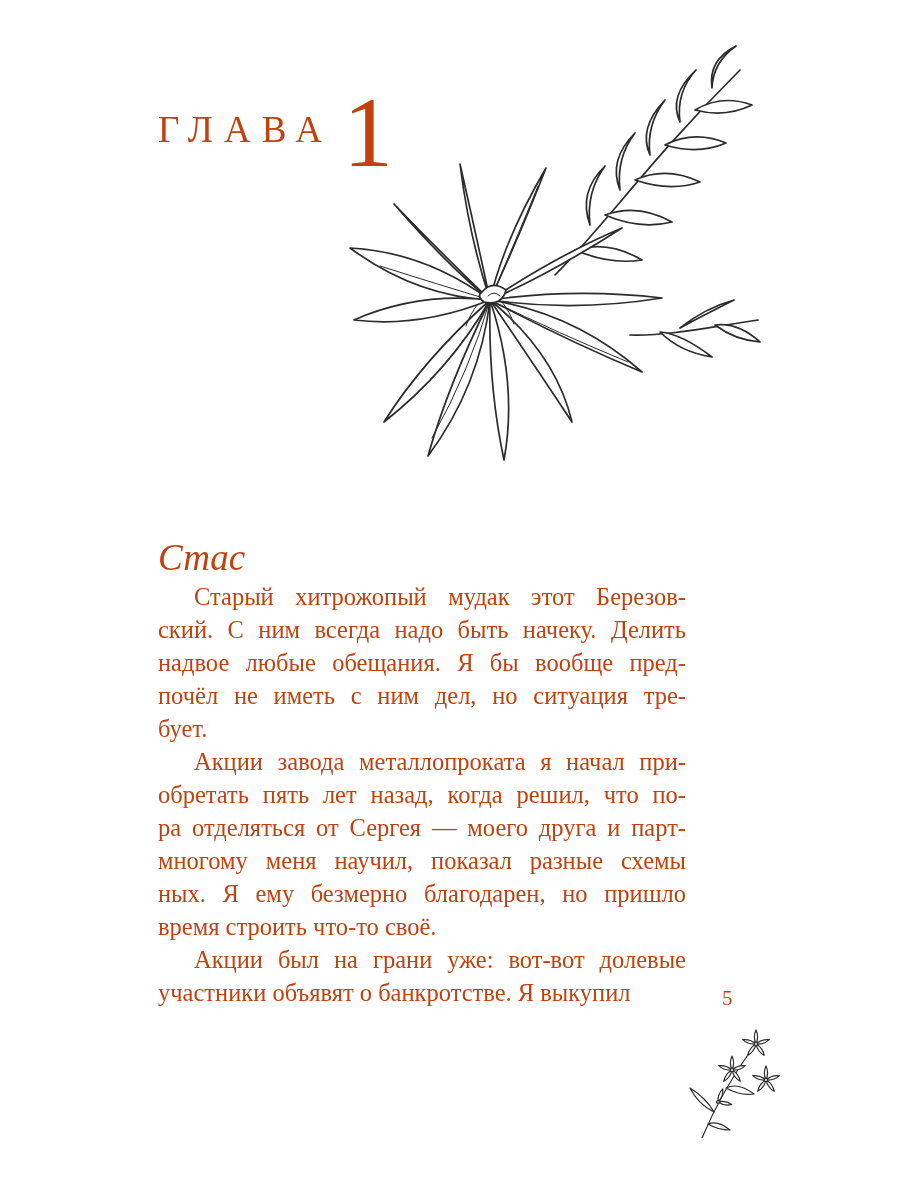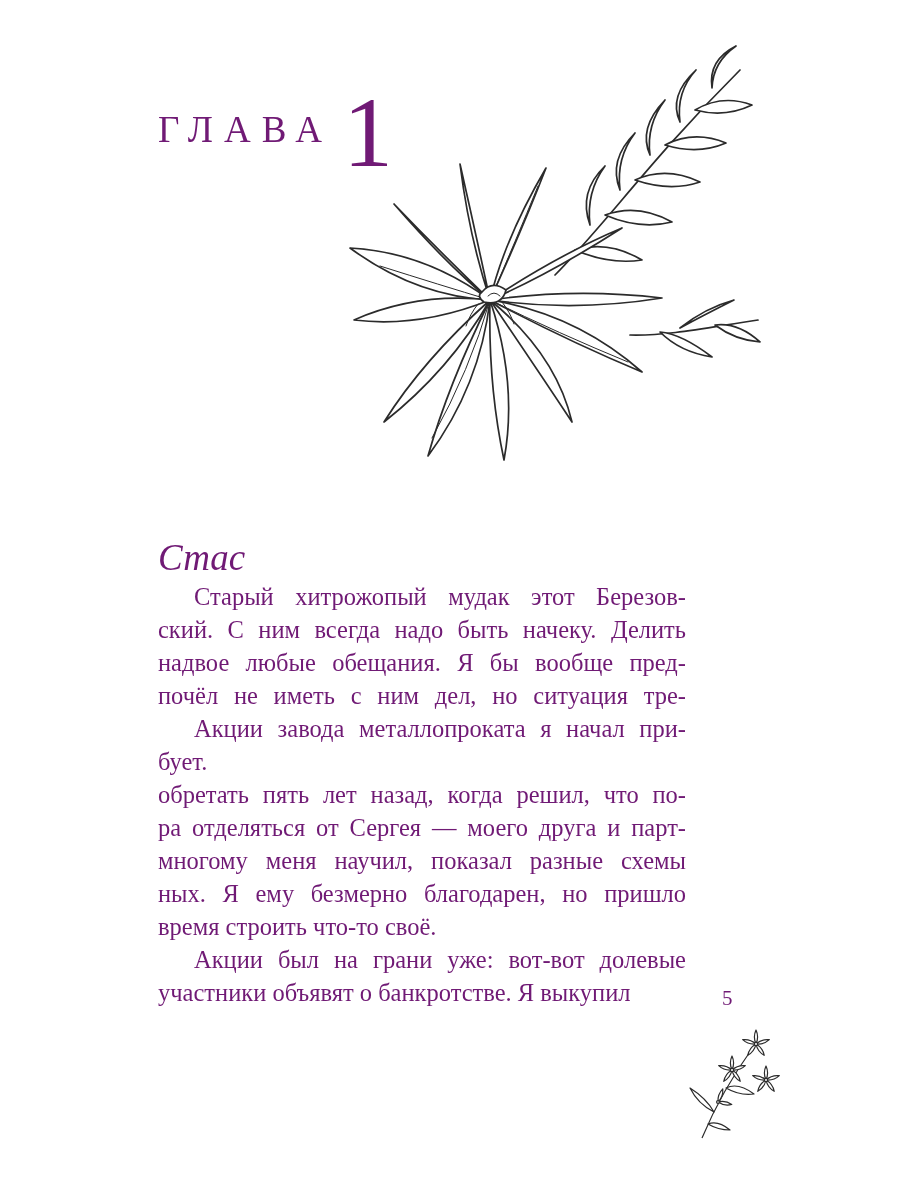--- a/index.html
+++ b/index.html
@@ -3,21 +3,21 @@
 <meta charset="utf-8">
 <style>
   html, body { margin: 0; padding: 0; background: #ffffff; }
   .page {
     position: relative;
     width: 900px;
     height: 1200px;
     background: #ffffff;
     overflow: hidden;
     font-family: "Liberation Serif", "DejaVu Serif", serif;
-    color: #701a75;
+    color: #c2410c;
   }
   .chapter {
     position: absolute;
     left: 158px;
     top: 92px;
     display: flex;
     align-items: flex-start;
   }
   .chapter-label {
     font-size: 37px;
@@ -134,22 +134,22 @@
     </g>
   </svg>
 
   <div class="section-title">Стас</div>
 
   <div class="body-text">
       <div class="line first">Старый хитрожопый мудак этот Березов-</div>
       <div class="line">ский. С ним всегда надо быть начеку. Делить</div>
       <div class="line">надвое любые обещания. Я бы вообще пред-</div>
       <div class="line">почёл не иметь с ним дел, но ситуация тре-</div>
+      <div class="line last">бует.</div>
       <div class="line first">Акции завода металлопроката я начал при-</div>
-      <div class="line last">бует.</div>
       <div class="line">обретать пять лет назад, когда решил, что по-</div>
       <div class="line">ра отделяться от Сергея — моего друга и парт-</div>
       <div class="line">многому меня научил, показал разные схемы</div>
       <div class="line">ных. Я ему безмерно благодарен, но пришло</div>
       <div class="line last">время строить что-то своё.</div>
       <div class="line first">Акции был на грани уже: вот-вот долевые</div>
       <div class="line last">участники объявят о банкротстве. Я выкупил</div>
     </div>
 
   <div class="page-number">5</div>

